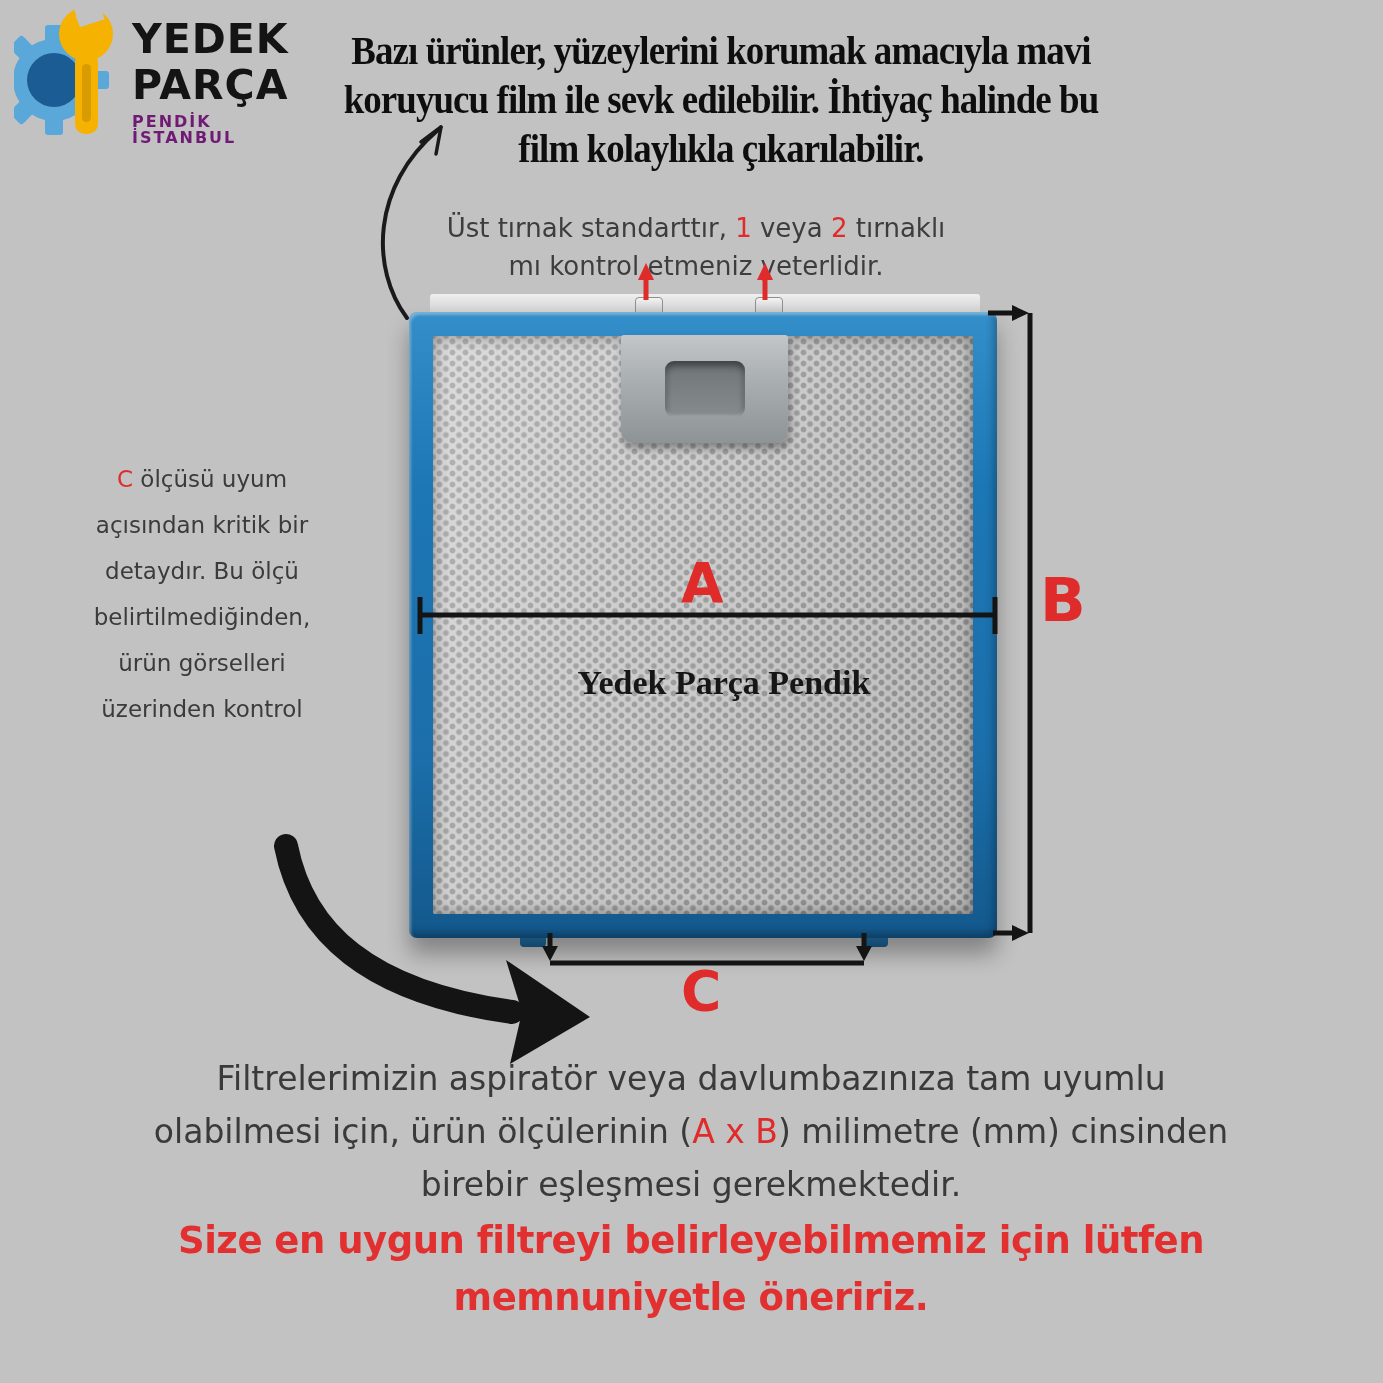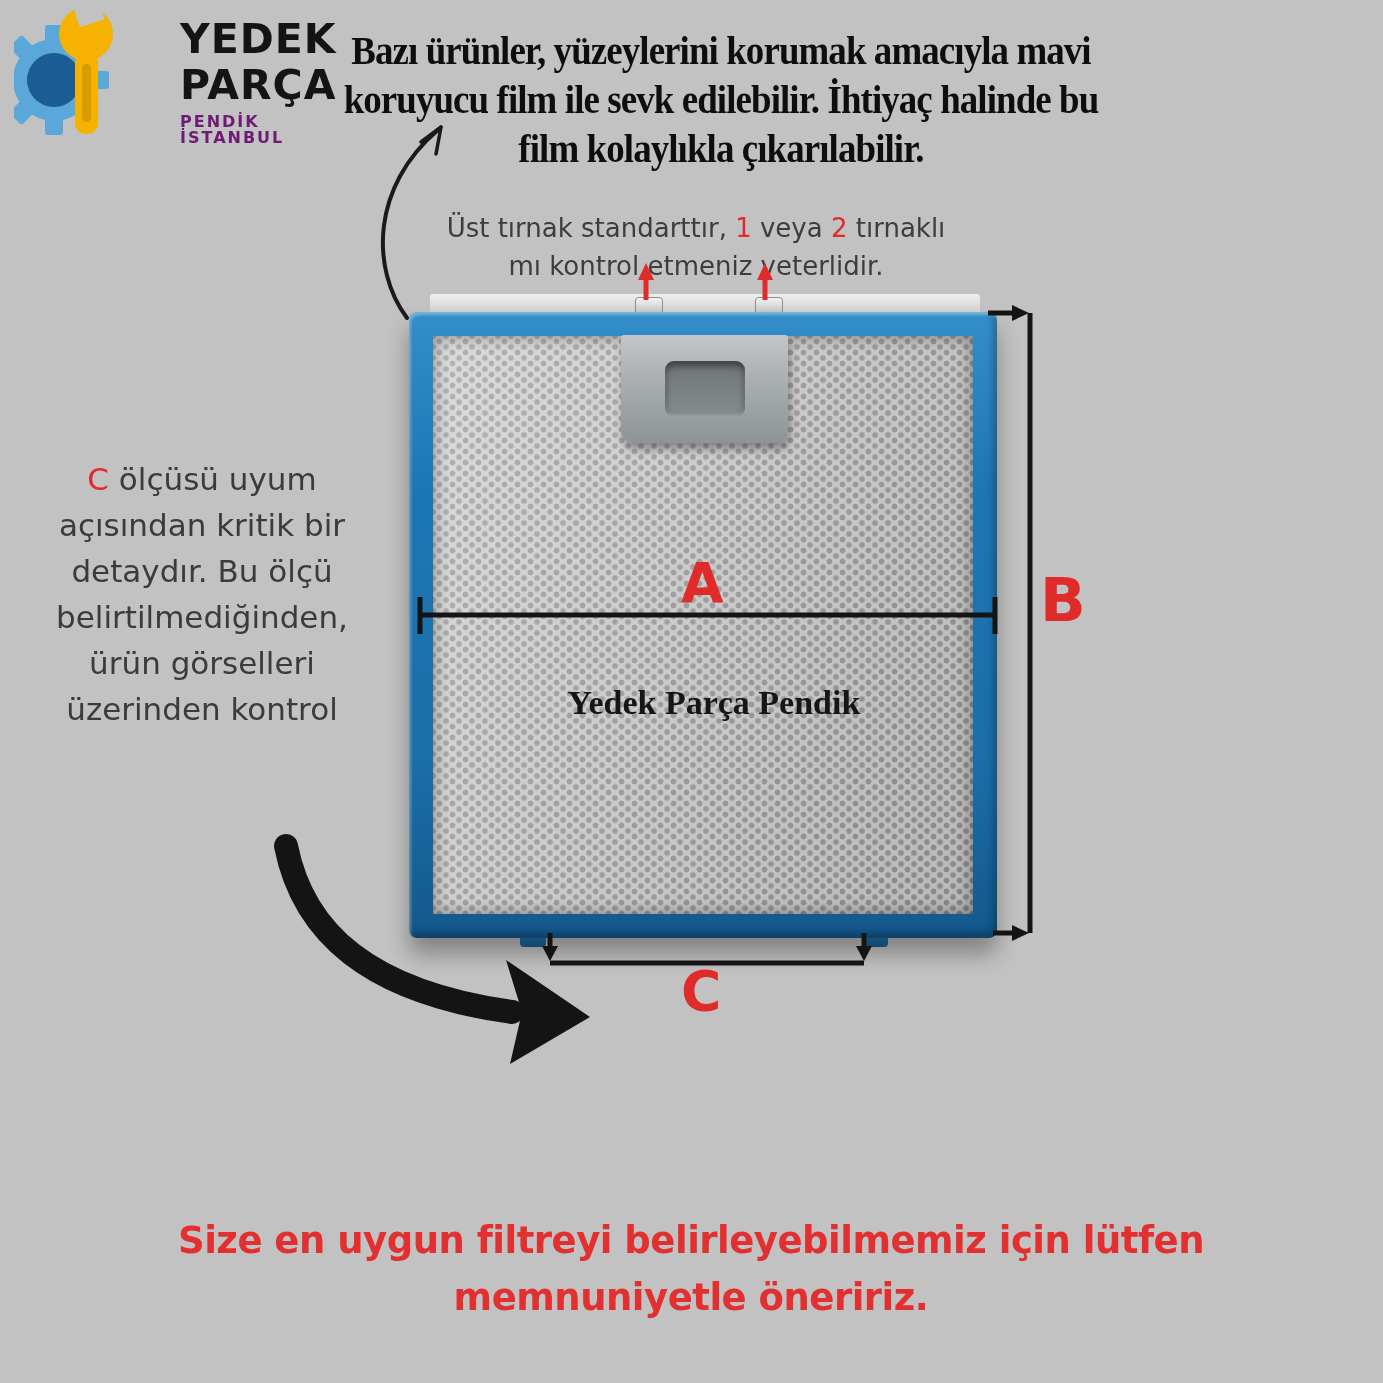--- a/index.html
+++ b/index.html
@@ -4,38 +4,38 @@
 <style>
   html,body{margin:0;padding:0;background:#888;}
   #canvas{
     position:relative;width:1383px;height:1383px;margin:0 auto;
     background:#c2c2c2;overflow:hidden;
     font-family:"DejaVu Sans","Liberation Sans",sans-serif;
   }
   
   .logo{position:absolute;left:14px;top:2px;width:280px;height:145px;}
   .logo-icon{position:absolute;left:0;top:0;}
-  .logo-text{position:absolute;left:118px;top:14px;line-height:1;margin-left:48px;}
+  .logo-text{position:absolute;left:118px;top:14px;line-height:1;}
   .logo-title{font-weight:700;font-size:41px;letter-spacing:1px;color:#141414;line-height:46px;}
   .logo-sub{margin-top:6px;font-weight:700;font-size:16px;letter-spacing:2px;color:#701a75;}
   
   .top-note{
     position:absolute;left:291px;top:26px;width:860px;text-align:center;
     font-family:"Liberation Serif","DejaVu Serif",serif;font-weight:700;
     font-size:41px;line-height:49px;color:#0e0e0e;letter-spacing:-1px;
     transform:scaleX(.9);transform-origin:50% 0;
   }
   
   .tab-note{
     position:absolute;left:416px;top:209px;width:560px;text-align:center;
     font-size:26px;line-height:38px;color:#3d3d3d;
   }
   .left-note{
     position:absolute;left:8px;top:456px;width:388px;text-align:center;
-    font-size:31px;line-height:46px;color:#3b3b3b;
+    font-size:23px;line-height:46px;color:#3b3b3b;
   }
   .bottom-note{
     position:absolute;left:51px;top:1052px;width:1280px;text-align:center;
     font-size:33px;line-height:53px;color:#3a3a3a;
   }
   .cta-note{
     position:absolute;left:51px;top:1212px;width:1280px;text-align:center;
     font-weight:700;font-size:37px;line-height:57px;color:#e23030;letter-spacing:-.5px;
   }
   .red{color:#e02b2b;}
@@ -78,23 +78,23 @@
     border-radius:3px 3px 12px 12px;
     box-shadow:2px 6px 9px rgba(0,0,0,.35);
   }
   .handle-recess{
     position:absolute;left:44px;top:26px;width:80px;height:56px;
     background:linear-gradient(180deg,#6f7477,#868b8e);
     border-radius:9px;
     box-shadow:inset 0 5px 7px rgba(0,0,0,.45),inset 0 -2px 3px rgba(255,255,255,.25);
   }
   .watermark{
-    position:absolute;left:420px;top:664px;width:588px;text-align:center;z-index:4;
+    position:absolute;left:430px;top:664px;width:588px;text-align:center;z-index:4;
     font-family:"Liberation Serif","DejaVu Serif",serif;font-weight:700;
-    font-size:34px;color:#161616;margin-top:20px;
+    font-size:34px;color:#161616;
   }
   
   .dim-label{position:absolute;z-index:6;font-weight:700;color:#e02b2b;line-height:1;}
   .label-a{left:681px;top:556px;font-size:55px;}
   .label-b{left:1040px;top:570px;font-size:60px;}
   .label-c{left:681px;top:964px;font-size:55px;}
   
   #overlay{position:absolute;left:0;top:0;z-index:5;pointer-events:none;}
 </style>
 </head>
@@ -207,19 +207,24 @@
       <line x1="864" y1="933" x2="864" y2="950"></line>
       <polygon points="864,961 856,946 872,946" stroke="none"></polygon>
     </g>
 
     <g fill="#141414">
       <path d="M 286 846 C 303 932 368 992 512 1012" stroke="#141414" stroke-width="24" fill="none" stroke-linecap="round"></path>
       <polygon points="506,960 590,1017 510,1064 522,1012"></polygon>
     </g>
   </svg>
 
+  <div class="bottom-note">
+    <div>Filtrelerimizin aspiratör veya davlumbazınıza tam uyumlu</div>
+    <div><span>olabilmesi için, ürün ölçülerinin (</span><span class="red">A x B</span><span>) milimetre (mm) cinsinden</span></div>
+    <div>birebir eşleşmesi gerekmektedir.</div>
+  </div>
 
   <div class="cta-note">
     <div>Size en uygun filtreyi belirleyebilmemiz için lütfen</div>
     <div>memnuniyetle öneririz.</div>
   </div>
 
 </div>
 
 </body></html>

